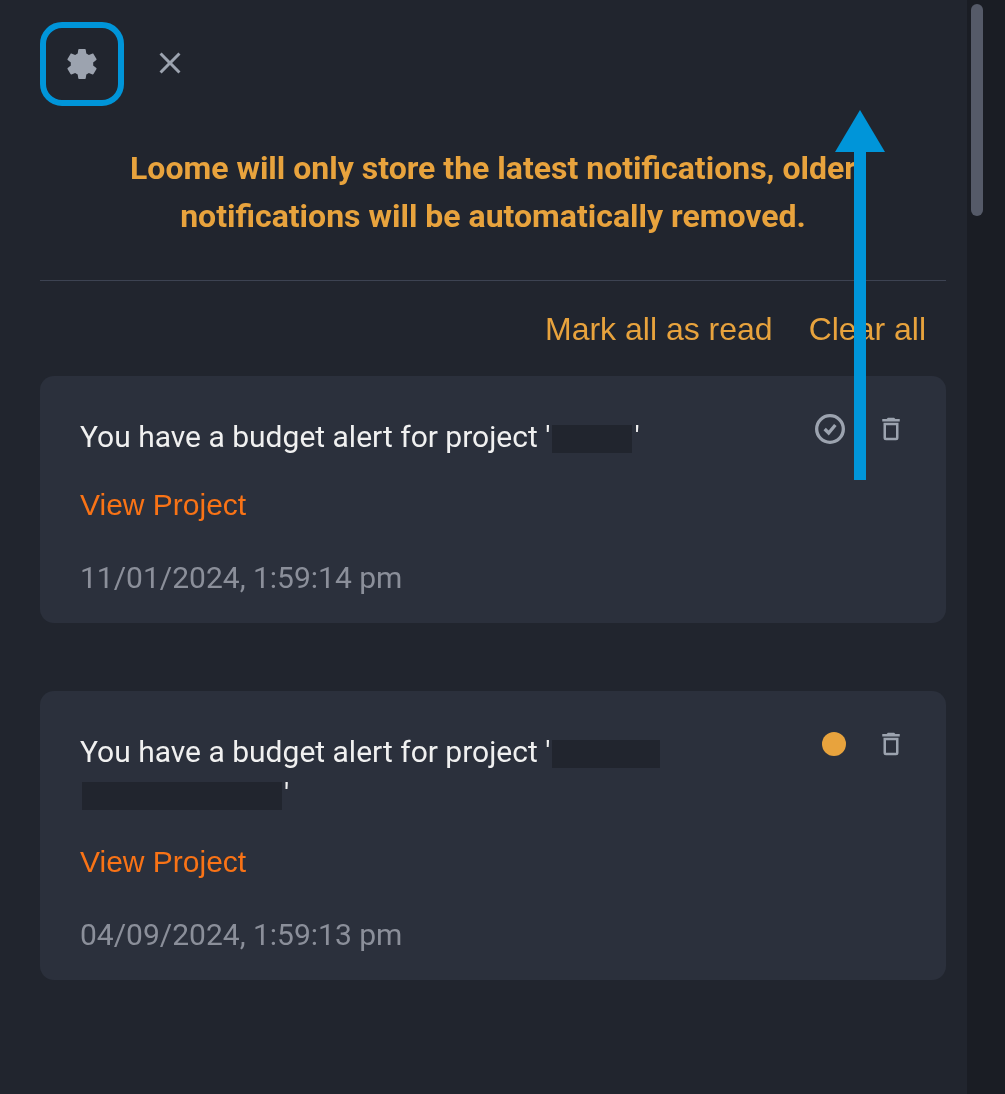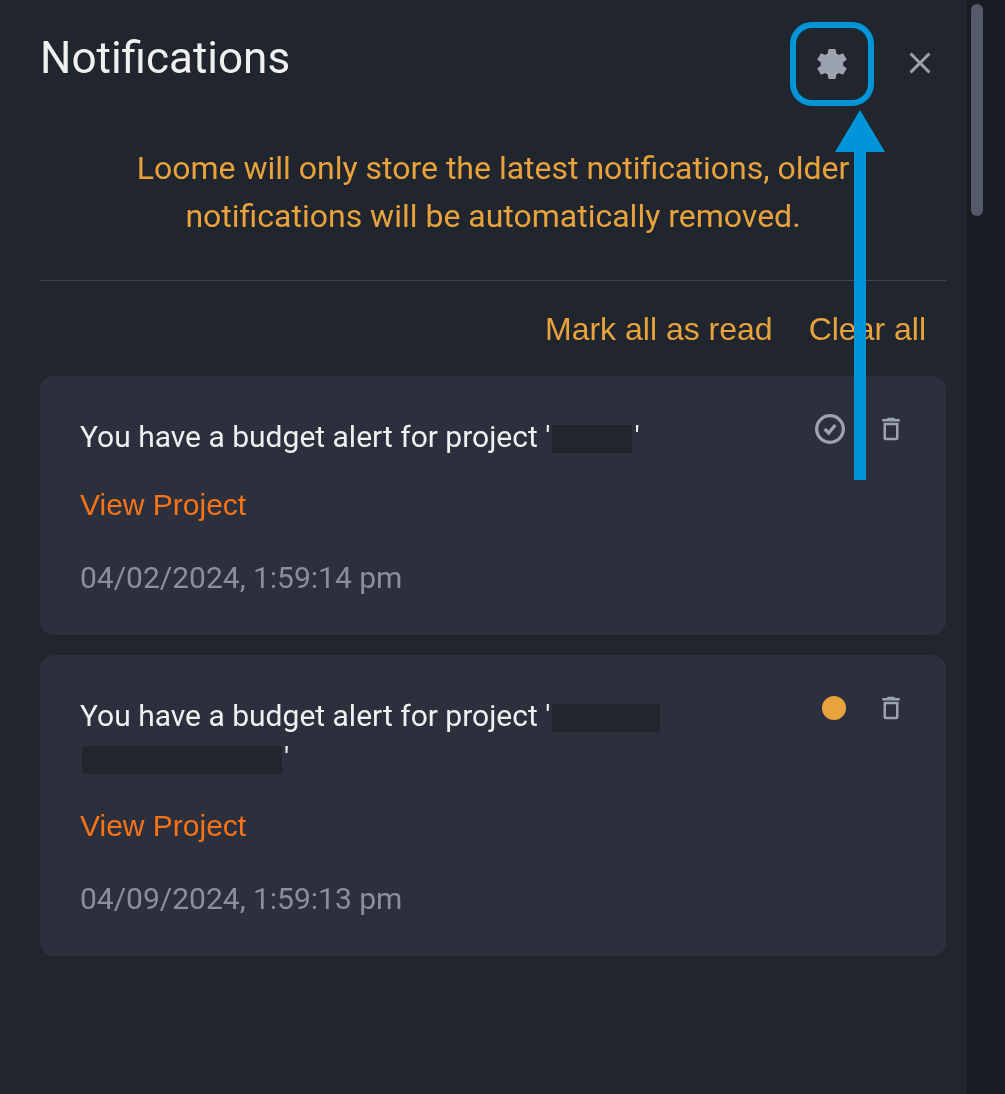--- a/index.html
+++ b/index.html
@@ -63,21 +63,21 @@
       padding: 8px;
     }
     .close-icon {
       width: 36px;
       height: 36px;
       fill: #9ca3af;
     }
     .info-text {
       color: #e8a33d;
       font-size: 32px;
-      font-weight: 400;
+      font-weight: 700;
       text-align: center;
       padding: 38px 70px 40px 70px;
       line-height: 1.5;
     }
     .divider {
       border-bottom: 1px solid #3d4352;
       margin: 0 40px;
     }
     .actions {
       display: flex;
@@ -88,23 +88,23 @@
     .action-link {
       color: #e8a33d;
       font-size: 32px;
       font-weight: 400;
       background: transparent;
       border: none;
       cursor: pointer;
     }
     .card {
       background: #2b303c;
-      margin: 0 40px 20px 40px;
+      margin: 0 40px 68px 40px;
       border-radius: 14px;
-      padding: 40px 40px 40px 40px;
+      padding: 40px 40px 28px 40px;
       position: relative;
     }
     .card-content {
       padding-right: 140px;
     }
     .card-message {
       color: #f0f0f0;
       font-size: 30px;
       font-weight: 400;
       line-height: 1.4;
@@ -197,21 +197,20 @@
       width: 82px;
       height: 370px;
     }
   </style>
 </head>
 <body>
 
 <div class="panel">
 
   <div class="header">
-    <h1 class="title">Notifications</h1>
     <div class="header-icons">
       <button class="gear-btn">
         <svg class="gear-icon" viewBox="0 0 24 24">
           <path d="M12,8A4,4 0 0,1 16,12A4,4 0 0,1 12,16A4,4 0 0,1 8,12A4,4 0 0,1 12,8M12,10A2,2 0 0,0 10,12A2,2 0 0,0 12,14A2,2 0 0,0 14,12A2,2 0 0,0 12,10M10,22C9.75,22 9.54,21.82 9.5,21.58L9.13,18.93C8.5,18.68 7.96,18.34 7.44,17.94L4.95,18.95C4.73,19.03 4.46,18.95 4.34,18.73L2.34,15.27C2.21,15.05 2.27,14.78 2.46,14.63L4.57,12.97L4.5,12L4.57,11L2.46,9.37C2.27,9.22 2.21,8.95 2.34,8.73L4.34,5.27C4.46,5.05 4.73,4.96 4.95,5.05L7.44,6.05C7.96,5.66 8.5,5.32 9.13,5.07L9.5,2.42C9.54,2.18 9.75,2 10,2H14C14.25,2 14.46,2.18 14.5,2.42L14.87,5.07C15.5,5.32 16.04,5.66 16.56,6.05L19.05,5.05C19.27,4.96 19.54,5.05 19.66,5.27L21.66,8.73C21.79,8.95 21.73,9.22 21.54,9.37L19.43,11L19.5,12L19.43,13L21.54,14.63C21.73,14.78 21.79,15.05 21.66,15.27L19.66,18.73C19.54,18.95 19.27,19.04 19.05,18.95L16.56,17.95C16.04,18.34 15.5,18.68 14.87,18.93L14.5,21.58C14.46,21.82 14.25,22 14,22H10Z"></path>
         </svg>
       </button>
       <button class="close-btn">
         <svg class="close-icon" viewBox="0 0 24 24">
           <path d="M19,6.41L17.59,5L12,10.59L6.41,5L5,6.41L10.59,12L5,17.59L6.41,19L12,13.41L17.59,19L19,17.59L13.41,12L19,6.41Z"></path>
         </svg>
@@ -240,21 +239,21 @@
         <svg class="trash-icon" viewBox="0 0 24 24">
           <path d="M6,19A2,2 0 0,0 8,21H16A2,2 0 0,0 18,19V7H6V19M8,9H16V19H8V9M15.5,4L14.5,3H9.5L8.5,4H5V6H19V4H15.5Z"></path>
         </svg>
       </button>
     </div>
     <div class="card-content">
       <div class="card-message">
         <span>You have a budget alert for project '</span><span class="redacted"></span><span>'</span>
       </div>
       <button class="card-link">View Project</button>
-      <div class="card-timestamp">04/02/2024, 1:59:14 pm</div>
+      <div class="card-timestamp">11/01/2024, 1:59:14 pm</div>
     </div>
   </div>
 
   <div class="card">
     <div class="card-icons">
       <div class="unread-dot"></div>
       <button class="icon-btn">
         <svg class="trash-icon" viewBox="0 0 24 24">
           <path d="M6,19A2,2 0 0,0 8,21H16A2,2 0 0,0 18,19V7H6V19M8,9H16V19H8V9M15.5,4L14.5,3H9.5L8.5,4H5V6H19V4H15.5Z"></path>
         </svg>

